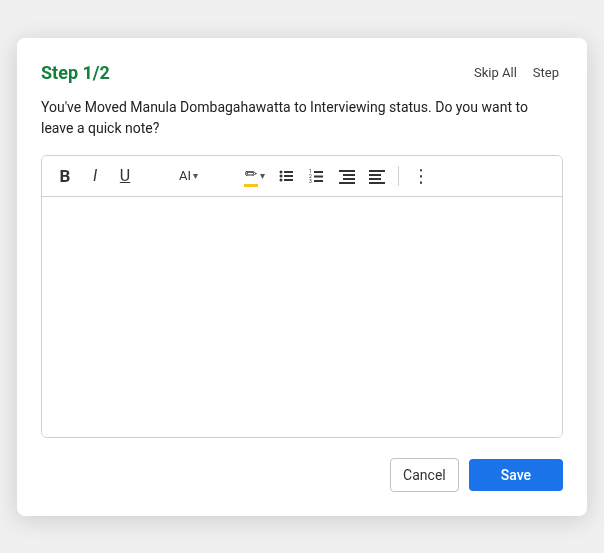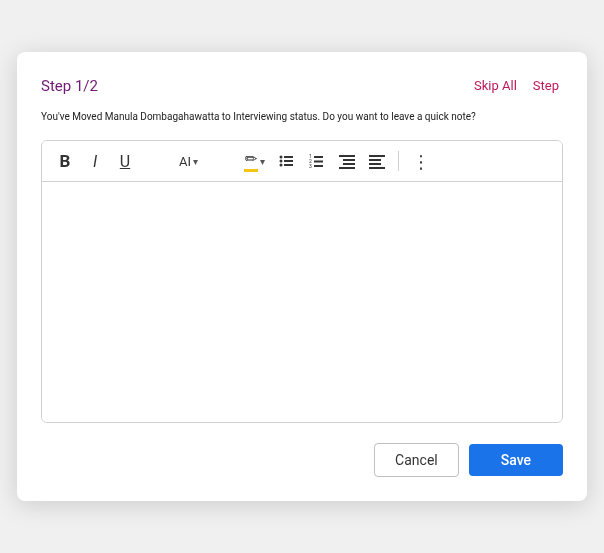--- a/index.html
+++ b/index.html
@@ -27,41 +27,42 @@
     }
 
     .header {
       display: flex;
       justify-content: space-between;
       align-items: center;
       margin-bottom: 14px;
     }
 
     .step-label {
-      color: #701a75;
-      font-size: 15px;
+      color: #15803d;
+      font-size: 18px;
+      font-weight: bold;
     }
 
     .header-actions {
       display: flex;
       gap: 8px;
       align-items: center;
     }
 
     .skip-all-btn, .skip-btn {
-      color: #be185d;
+      color: #404040;
       font-size: 13px;
       background: none;
       border: none;
       cursor: pointer;
       padding: 2px 4px;
     }
 
     .message-text {
-      font-size: 10px;
+      font-size: 14px;
       color: #222;
       margin-bottom: 16px;
       line-height: 1.5;
     }
 
     .editor-container {
       border: 1px solid #d0d0d0;
       border-radius: 6px;
       overflow: hidden;
       margin-bottom: 20px;
@@ -152,21 +153,21 @@
       display: flex;
       justify-content: flex-end;
       gap: 10px;
       align-items: center;
     }
 
     .cancel-btn {
       background: #fff;
       border: 1px solid #c0c0c0;
       border-radius: 4px;
-      padding: 8px 20px;
+      padding: 8px 12px;
       font-size: 14px;
       cursor: pointer;
       color: #333;
     }
 
     .save-btn {
       background: #1a73e8;
       border: none;
       border-radius: 4px;
       padding: 8px 32px;

